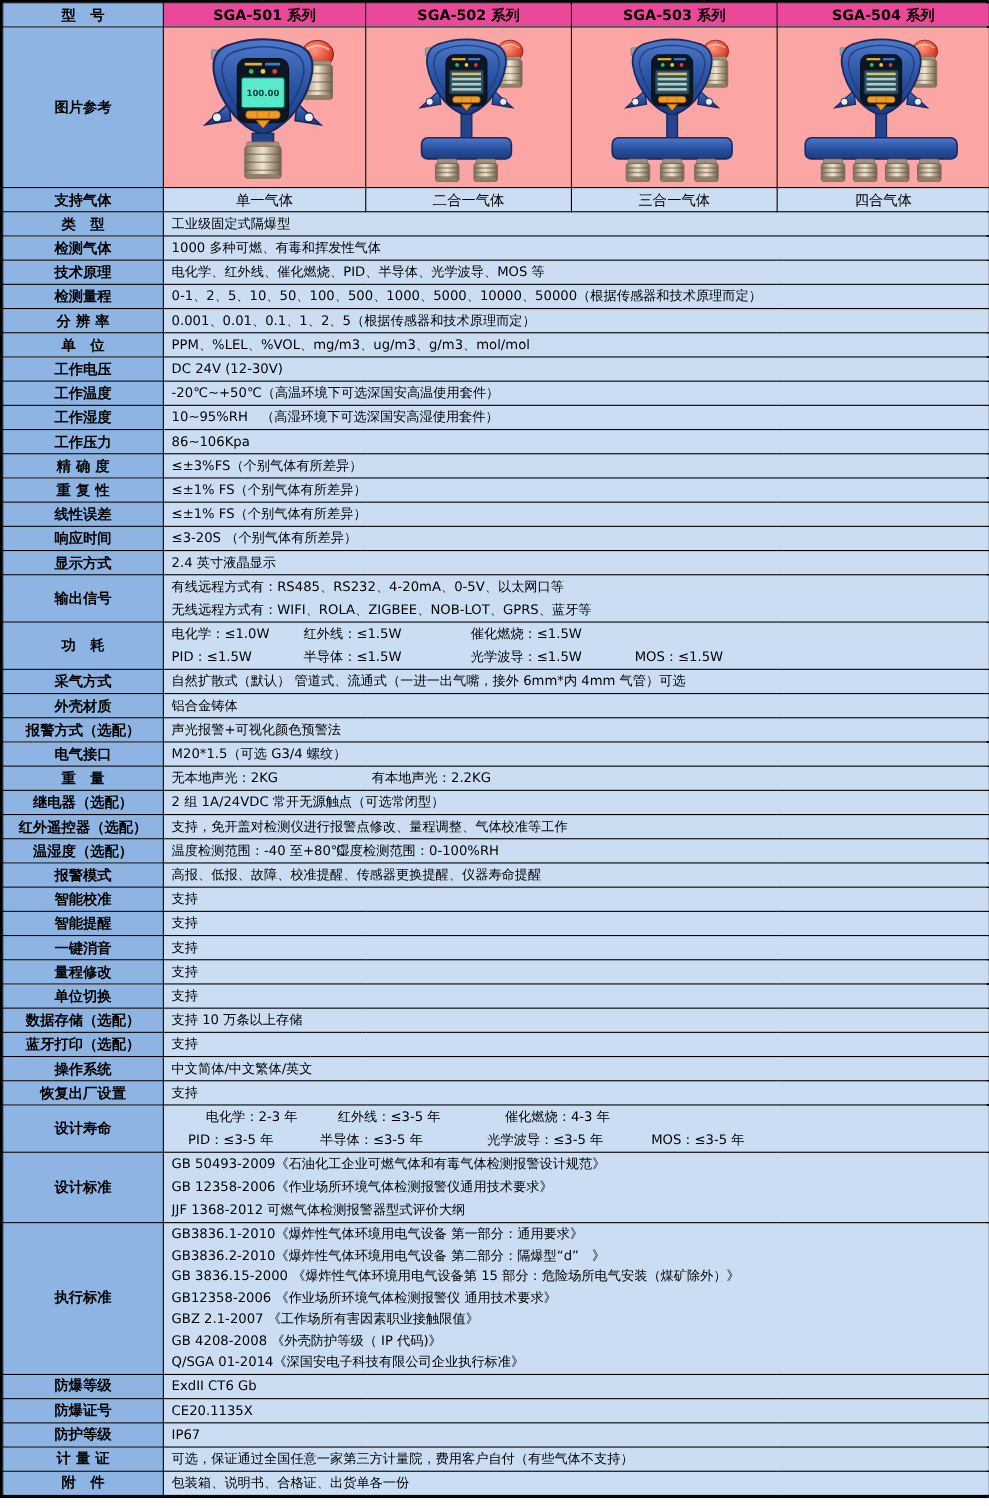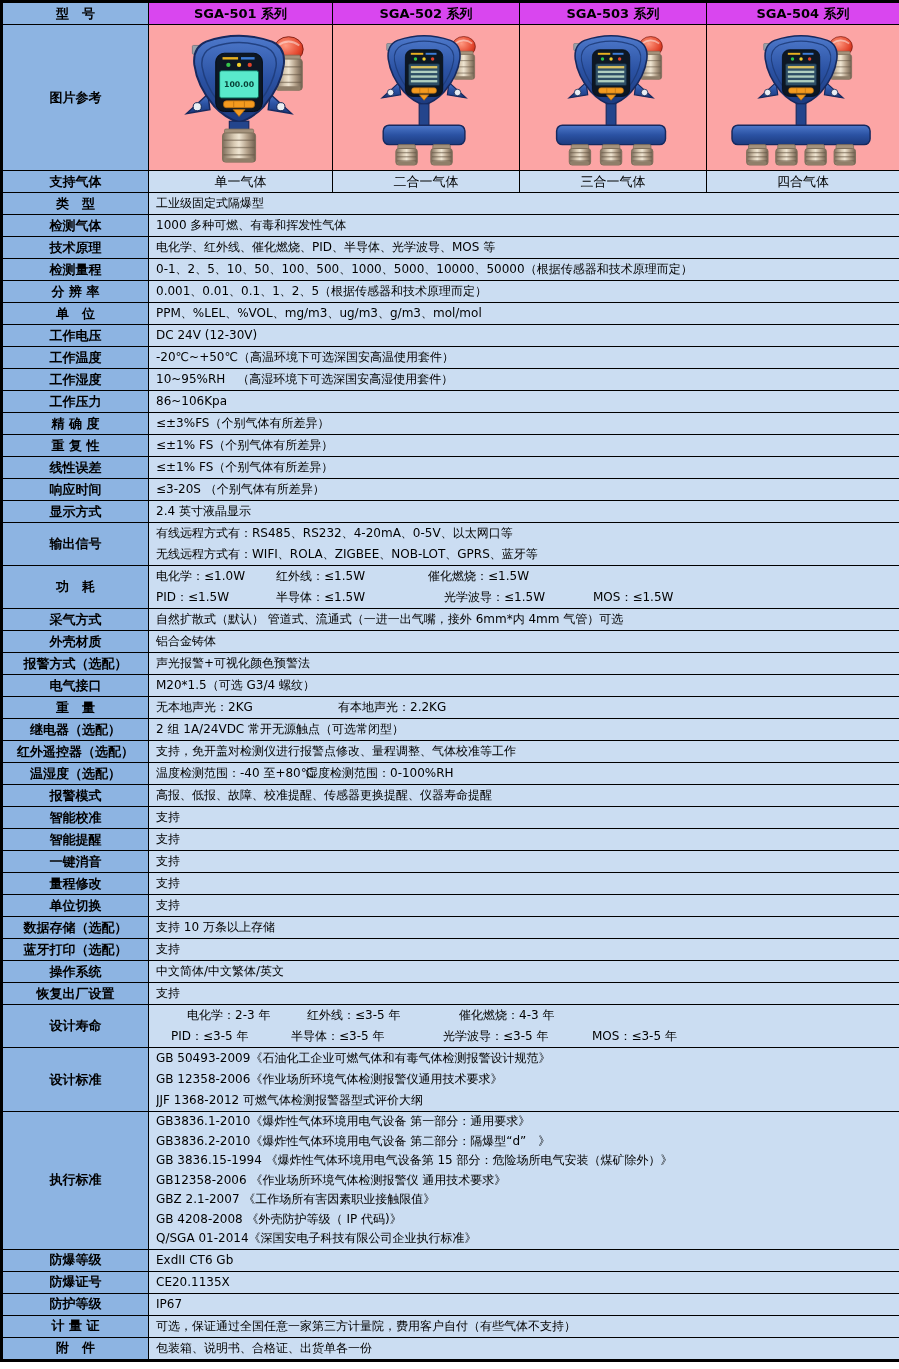--- a/index.html
+++ b/index.html
@@ -2,21 +2,21 @@
 <html><head>
 <meta charset="utf-8">
 <style>
   html,body{margin:0;padding:0;background:#ffffff;}
   body{width:899px;font-family:"DejaVu Sans","Liberation Sans",sans-serif;color:#000;}
   .sheet{width:899px;box-sizing:border-box;border:2px solid #000;background:#CBDDF2;}
   table{width:100%;border-collapse:collapse;table-layout:fixed;}
   td,th{border:1px solid #000;box-sizing:border-box;padding:0;overflow:hidden;}
   th.lbl{background:#8DB4E2;font-weight:bold;font-size:13px;text-align:center;vertical-align:middle;padding:0 3px;}
   tr.hdr{height:22px;}
-  tr.hdr td{background:#d946ef;font-weight:bold;font-size:13px;text-align:center;vertical-align:middle;}
+  tr.hdr td{background:#ec4899;font-weight:bold;font-size:13px;text-align:center;vertical-align:middle;}
   tr.img-row{height:146px;}
   tr.img-row td{background:#fca5a5;text-align:center;vertical-align:middle;}
   tr.gas{height:22px;}
   tr.gas td{background:#CBDDF2;font-size:13px;text-align:center;vertical-align:middle;}
   td.val{background:#CBDDF2;font-size:12px;text-align:left;vertical-align:middle;padding:0 4px 0 7px;}
   tr.single{height:22px;}
   .line{line-height:21px;height:21px;white-space:nowrap;overflow:hidden;}
   tr.tight .line{line-height:19.5px;height:19.5px;}
   .seg{display:inline-block;white-space:nowrap;vertical-align:top;}
   .product{display:inline-block;}
@@ -428,21 +428,21 @@
           <th class="lbl">输出信号</th>
           <td class="val" colspan="4">
             <div class="line">有线远程方式有：RS485、RS232、4-20mA、0-5V、以太网口等</div>
             <div class="line">无线远程方式有：WIFI、ROLA、ZIGBEE、NOB-LOT、GPRS、蓝牙等</div>
           </td>
         </tr>
         <tr>
           <th class="lbl">功　耗</th>
           <td class="val" colspan="4">
             <div class="line"><span class="seg" style="width: 120px;">电化学：≤1.0W</span><span class="seg" style="width: 152px;">红外线：≤1.5W</span><span class="seg" style="width: 149px;">催化燃烧：≤1.5W</span></div>
-            <div class="line"><span class="seg" style="width: 120px;">PID：≤1.5W</span><span class="seg" style="width: 152px;">半导体：≤1.5W</span><span class="seg" style="width: 149px; margin-left: 16px;">光学波导：≤1.5W</span><span class="seg">MOS：≤1.5W</span></div>
+            <div class="line"><span class="seg" style="width: 120px;">PID：≤1.5W</span><span class="seg" style="width: 152px;">半导体：≤1.5W</span><span class="seg" style="width: 149px;">光学波导：≤1.5W</span><span class="seg">MOS：≤1.5W</span></div>
           </td>
         </tr>
         <tr class="single">
           <th class="lbl">采气方式</th>
           <td class="val" colspan="4">
             <div class="line">自然扩散式（默认） 管道式、流通式（一进一出气嘴，接外 6mm*内 4mm 气管）可选</div>
           </td>
         </tr>
         <tr class="single">
           <th class="lbl">外壳材质</th>
@@ -559,21 +559,21 @@
             <div class="line">GB 50493-2009《石油化工企业可燃气体和有毒气体检测报警设计规范》</div>
             <div class="line">GB 12358-2006《作业场所环境气体检测报警仪通用技术要求》</div>
             <div class="line">JJF 1368-2012 可燃气体检测报警器型式评价大纲</div>
           </td>
         </tr>
         <tr class=" tight">
           <th class="lbl">执行标准</th>
           <td class="val" colspan="4">
             <div class="line">GB3836.1-2010《爆炸性气体环境用电气设备 第一部分：通用要求》</div>
             <div class="line">GB3836.2-2010《爆炸性气体环境用电气设备 第二部分：隔爆型“d”　》</div>
-            <div class="line">GB 3836.15-1994 《爆炸性气体环境用电气设备第 15 部分：危险场所电气安装（煤矿除外）》</div>
+            <div class="line">GB 3836.15-2000 《爆炸性气体环境用电气设备第 15 部分：危险场所电气安装（煤矿除外）》</div>
             <div class="line">GB12358-2006 《作业场所环境气体检测报警仪 通用技术要求》</div>
             <div class="line">GBZ 2.1-2007 《工作场所有害因素职业接触限值》</div>
             <div class="line">GB 4208-2008 《外壳防护等级（ IP 代码)》</div>
             <div class="line">Q/SGA 01-2014《深国安电子科技有限公司企业执行标准》</div>
           </td>
         </tr>
         <tr class="single">
           <th class="lbl">防爆等级</th>
           <td class="val" colspan="4">
             <div class="line">ExdII CT6 Gb</div>

